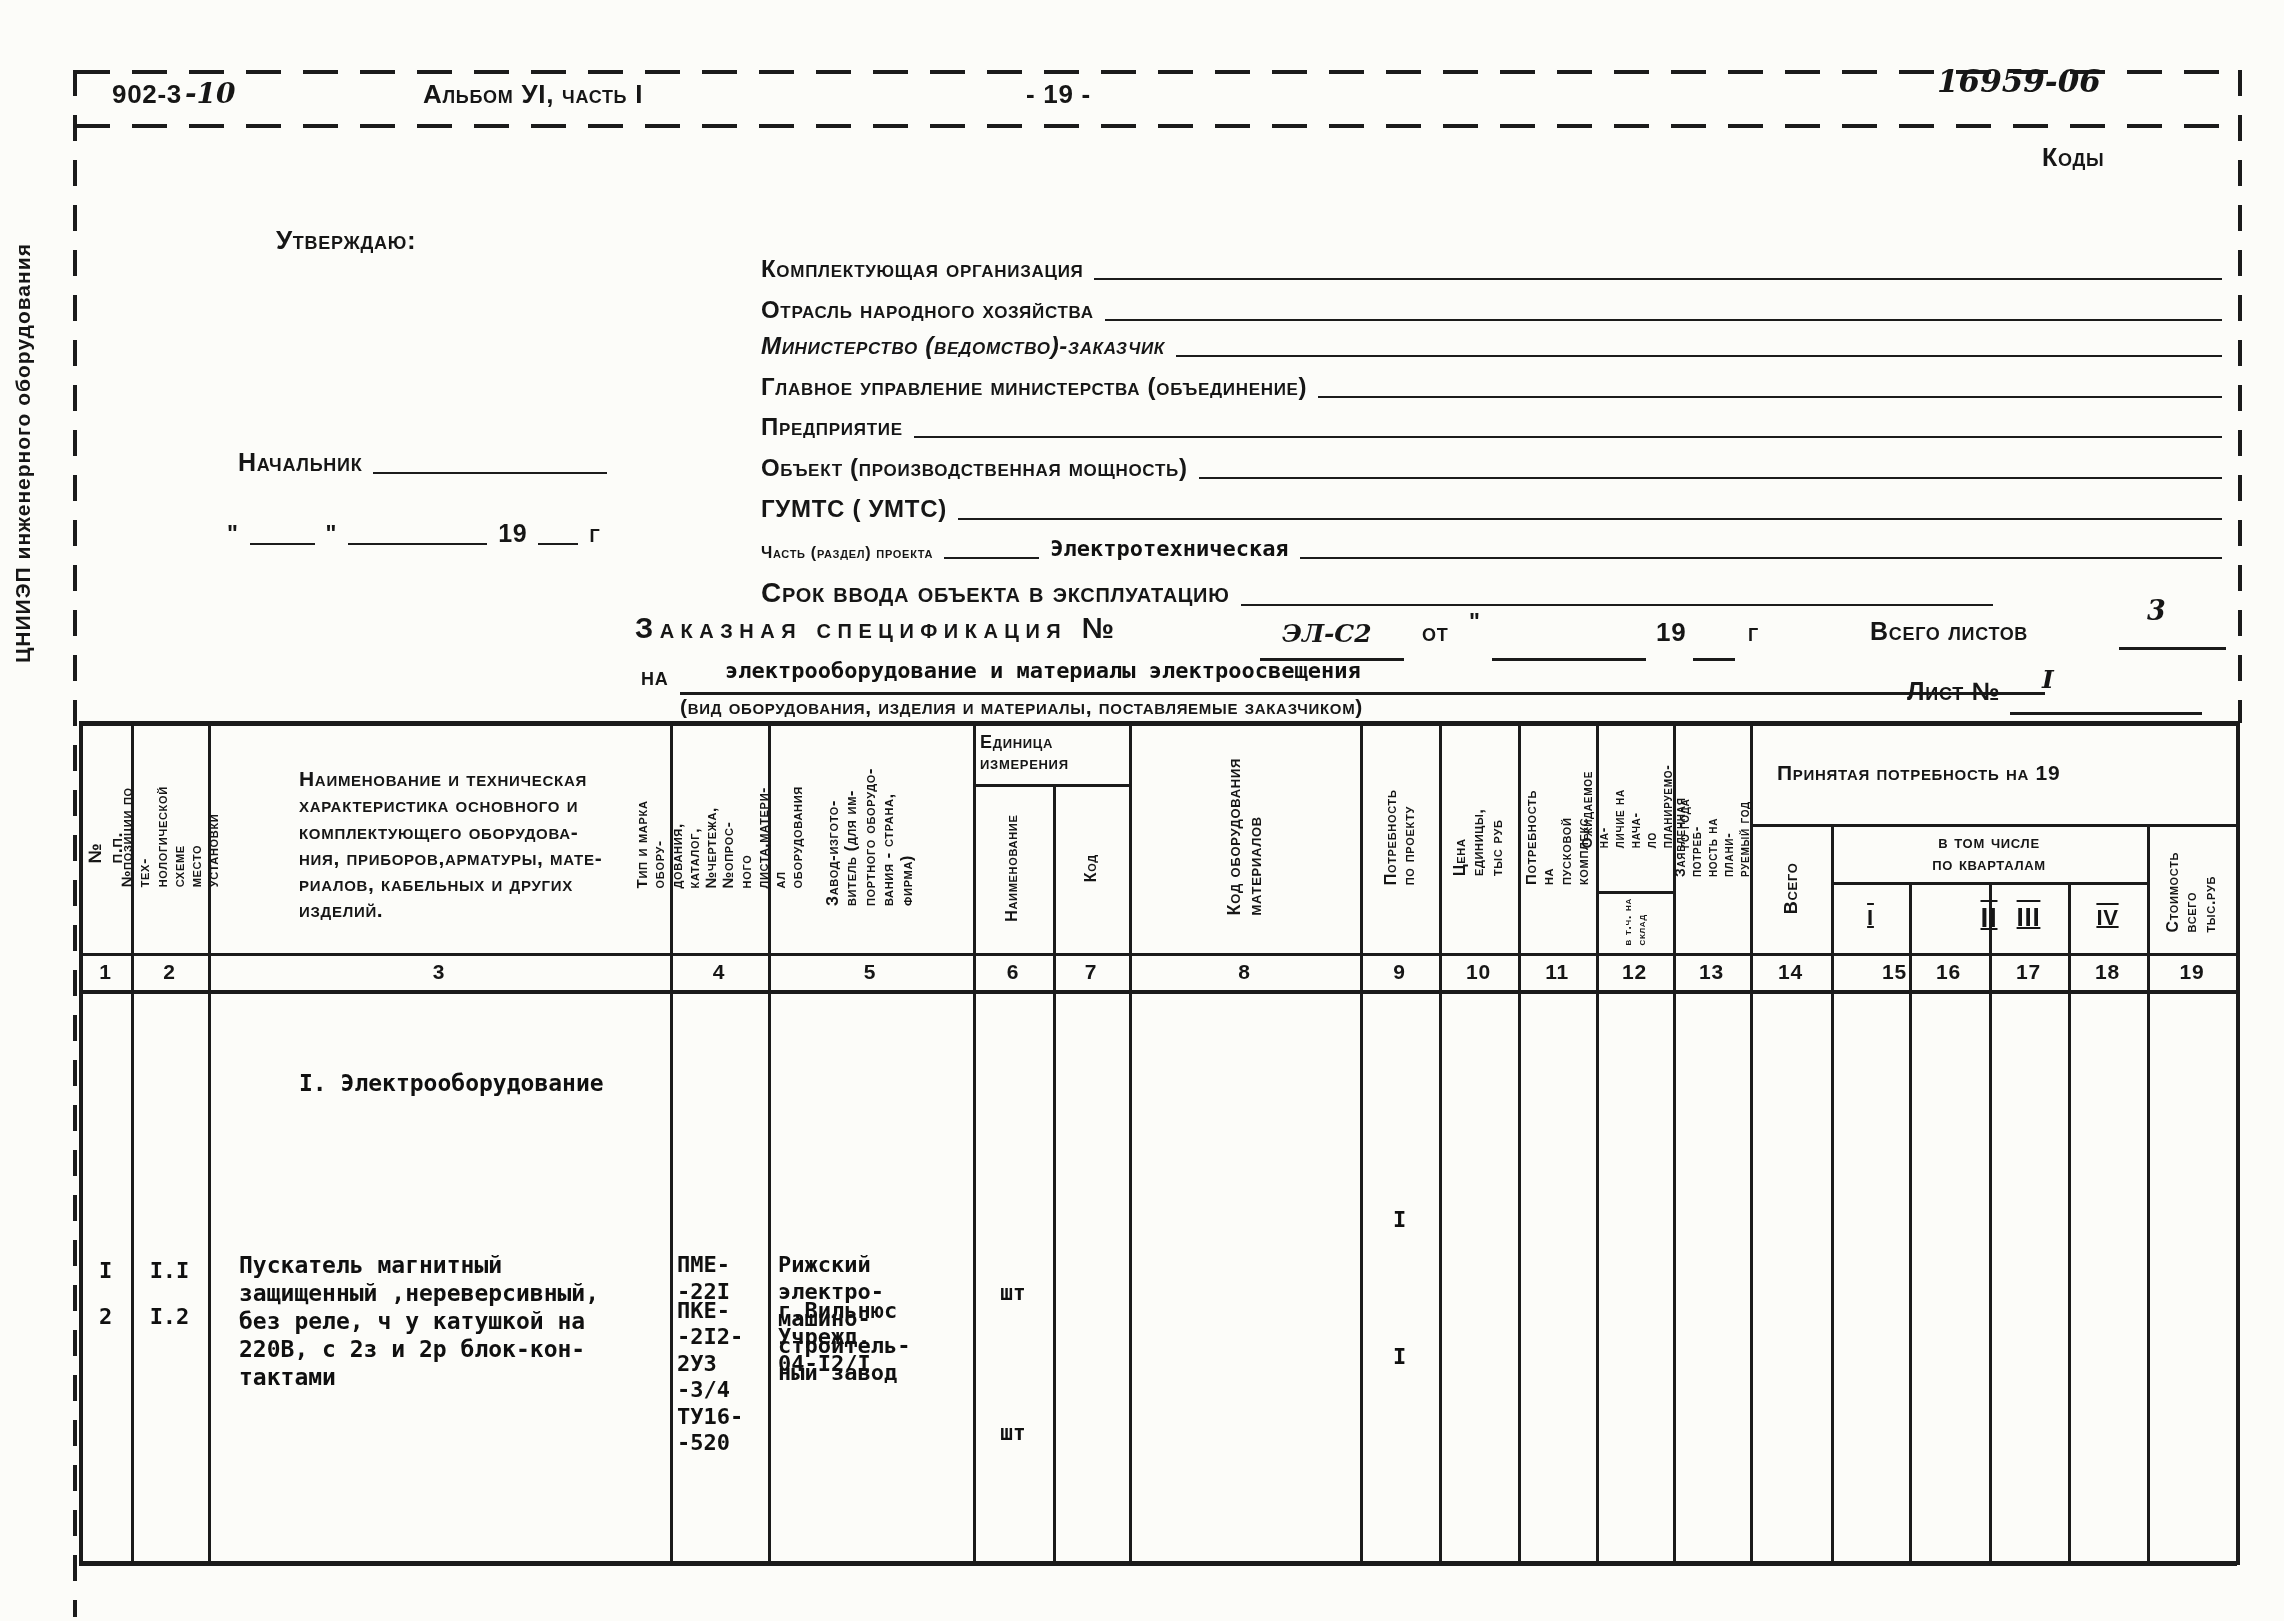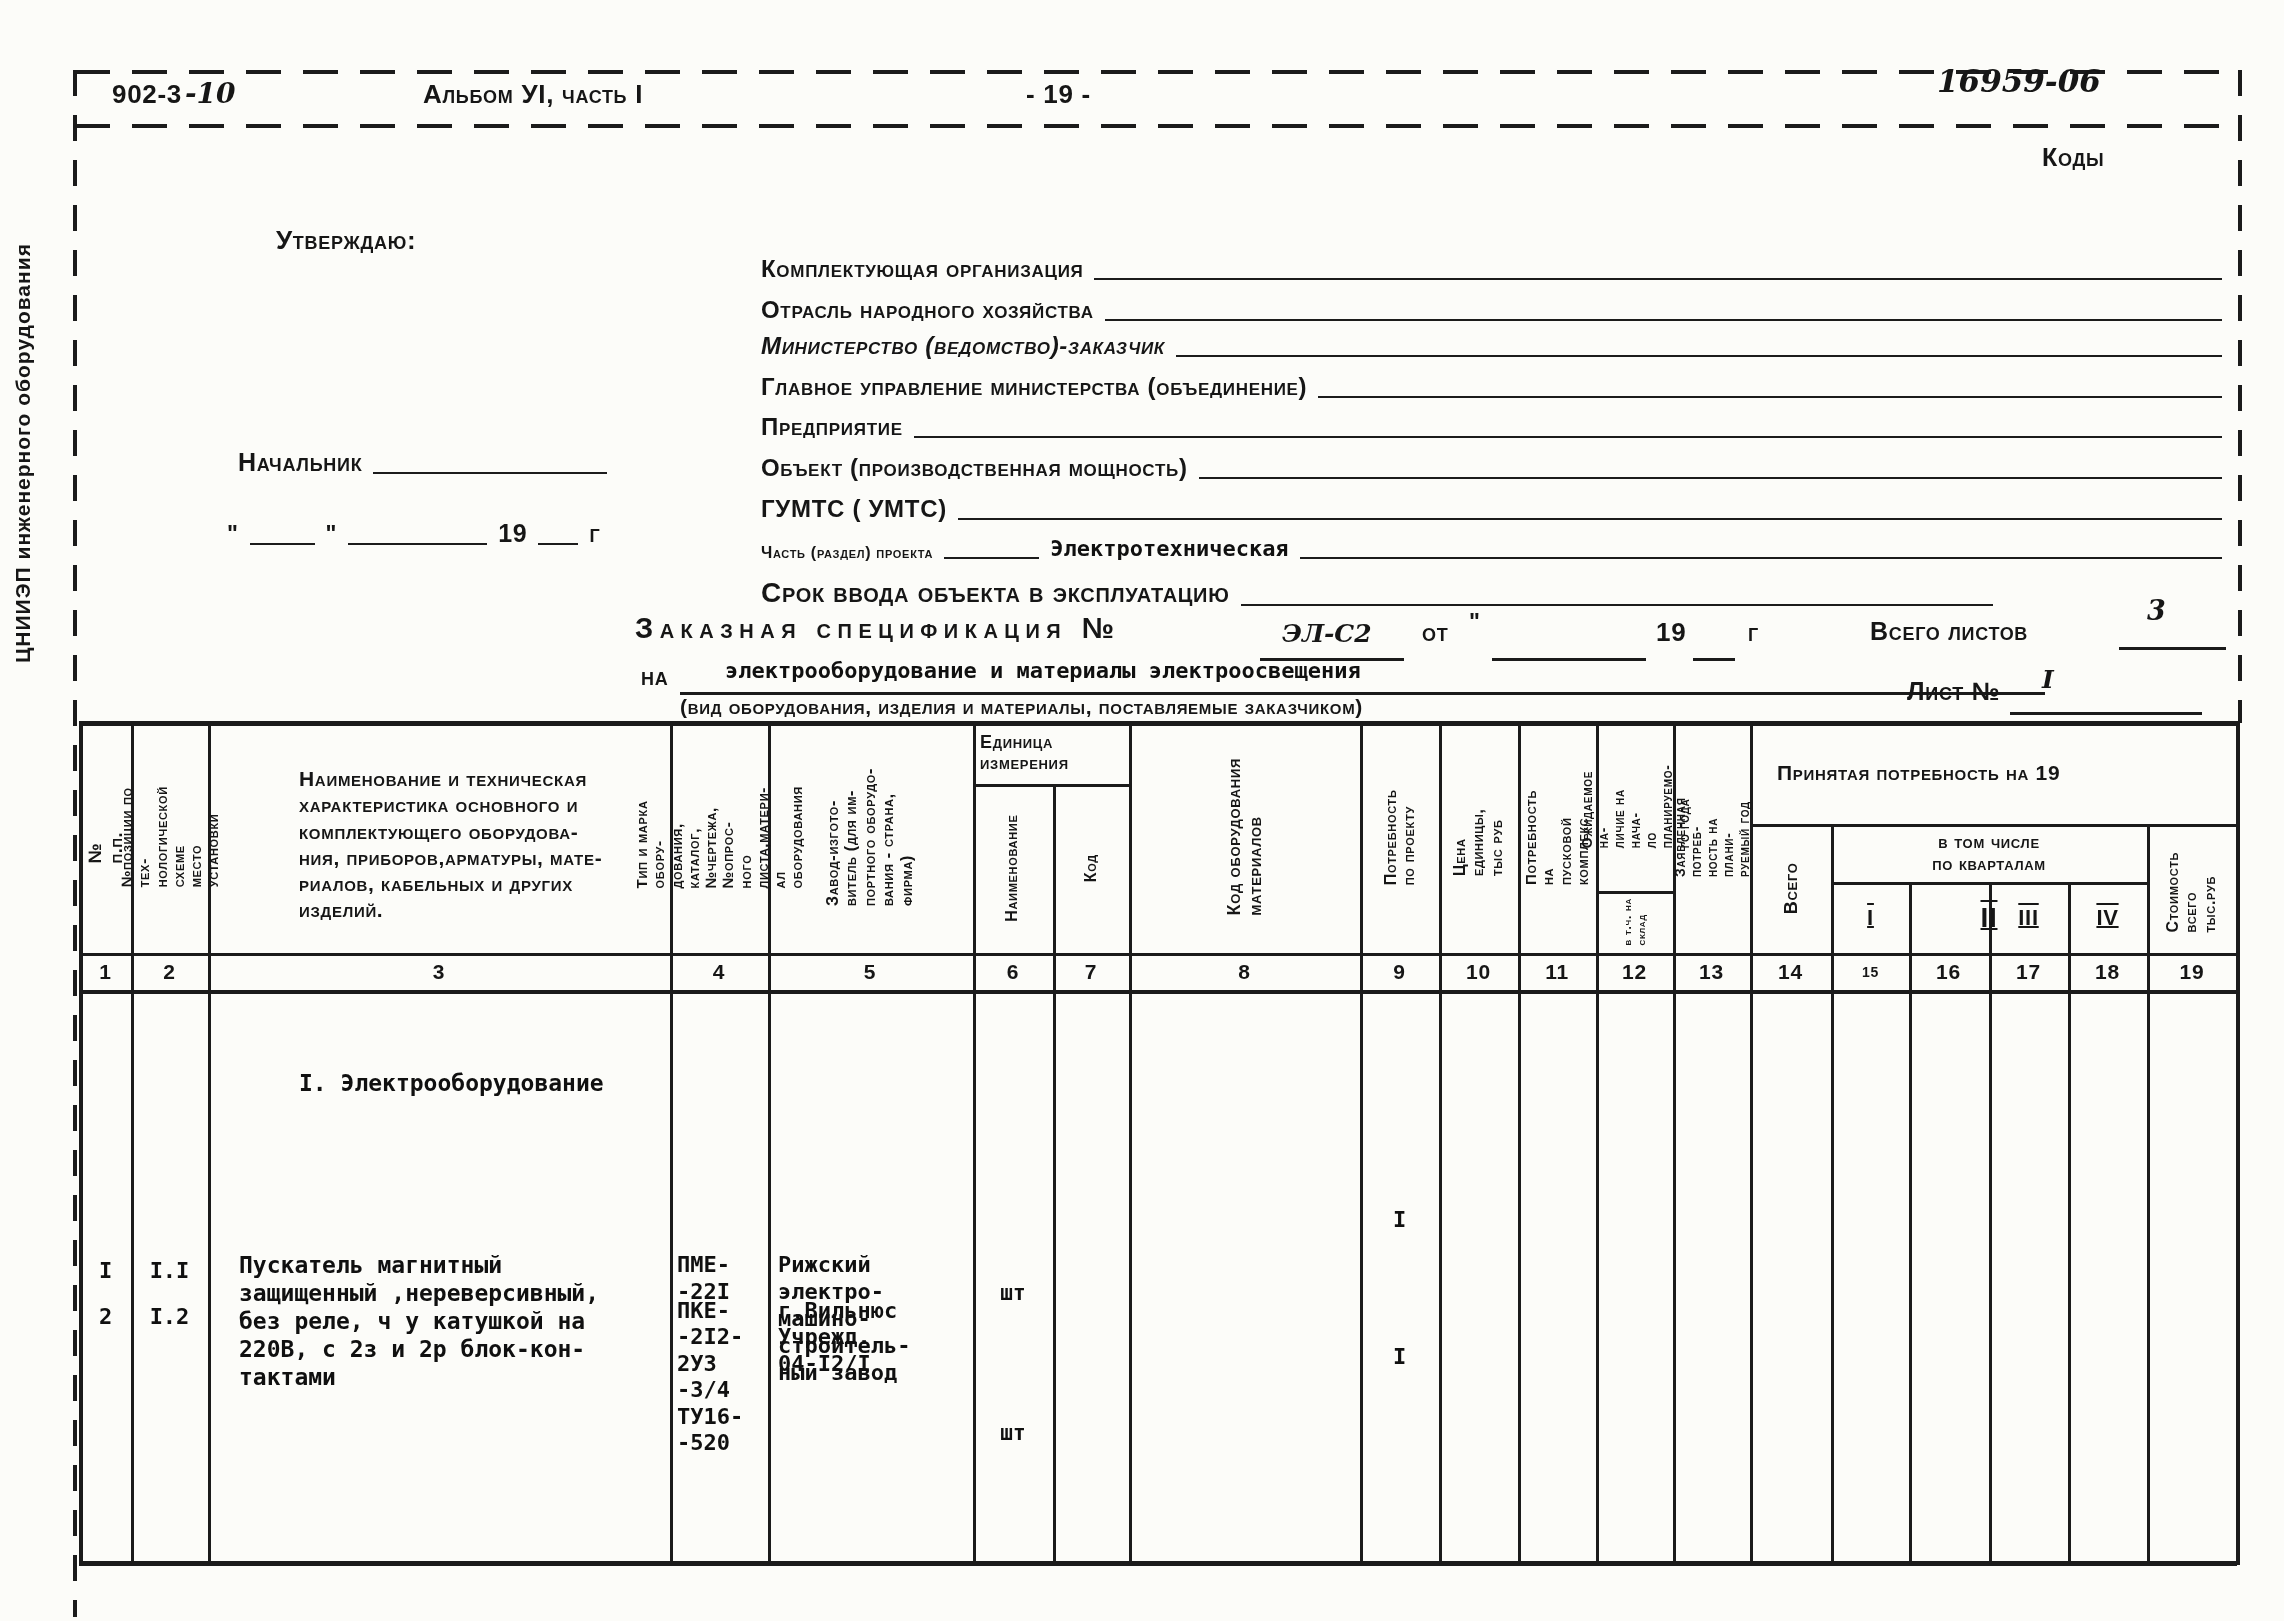--- a/index.html
+++ b/index.html
@@ -218,42 +218,42 @@
 руемый год</div>
   </div>
   <div class="cell draft" style="left:1750px;top:721px;width:486px;height:103px;font-size:21px;justify-content:flex-start;padding-left:27px;text-align:left;">Принятая потребность на 19</div>
   <div class="vcell" style="left:1750px;top:824px;width:81px;height:128px;">
     <div class="vtext draft" style="font-size:18px;">Всего</div>
   </div>
   <div class="cell draft" style="left:1831px;top:824px;width:316px;height:57px;font-size:19px;">в том числе
 по кварталам</div>
   <div class="cell draft rom" style="left:1831px;top:882px;width:79px;height:71px;font-size:22px;">I</div>
   <div class="cell draft rom" style="left:1909px;top:882px;width:94px;height:71px;font-size:28px;padding-left:33px;">II</div>
-  <div class="cell draft rom" style="left:1989px;top:882px;width:79px;height:71px;font-size:22px;">III</div>
+  <div class="cell draft rom" style="left:1989px;top:882px;width:79px;height:71px;font-size:26px;">III</div>
   <div class="cell draft rom" style="left:2068px;top:882px;width:79px;height:71px;font-size:22px;">IV</div>
   <div class="vcell" style="left:2147px;top:824px;width:90px;height:128px;">
     <div class="vtext draft" style="font-size:16px;">Стоимость
 всего тыс.руб</div>
   </div>
 
   <div class="cell draft" style="left:79px;top:953px;width:53px;height:37px;font-size:21px;">1</div>
   <div class="cell draft" style="left:131px;top:953px;width:77px;height:37px;font-size:21px;">2</div>
   <div class="cell draft" style="left:208px;top:953px;width:462px;height:37px;font-size:21px;">3</div>
   <div class="cell draft" style="left:670px;top:953px;width:98px;height:37px;font-size:21px;">4</div>
   <div class="cell draft" style="left:768px;top:953px;width:204px;height:37px;font-size:21px;">5</div>
   <div class="cell draft" style="left:973px;top:953px;width:80px;height:37px;font-size:21px;">6</div>
   <div class="cell draft" style="left:1053px;top:953px;width:76px;height:37px;font-size:21px;">7</div>
   <div class="cell draft" style="left:1129px;top:953px;width:231px;height:37px;font-size:21px;">8</div>
   <div class="cell draft" style="left:1360px;top:953px;width:79px;height:37px;font-size:21px;">9</div>
   <div class="cell draft" style="left:1439px;top:953px;width:79px;height:37px;font-size:21px;">10</div>
   <div class="cell draft" style="left:1518px;top:953px;width:78px;height:37px;font-size:21px;">11</div>
   <div class="cell draft" style="left:1596px;top:953px;width:77px;height:37px;font-size:21px;">12</div>
   <div class="cell draft" style="left:1673px;top:953px;width:77px;height:37px;font-size:21px;">13</div>
   <div class="cell draft" style="left:1750px;top:953px;width:81px;height:37px;font-size:21px;">14</div>
-  <div class="cell draft" style="left:1831px;top:953px;width:79px;height:37px;font-size:14px;">15</div>
+  <div class="cell draft" style="left:1831px;top:953px;width:79px;height:37px;font-size:21px;padding-left:24px;">15</div>
   <div class="cell draft" style="left:1909px;top:953px;width:79px;height:37px;font-size:21px;">16</div>
   <div class="cell draft" style="left:1989px;top:953px;width:79px;height:37px;font-size:21px;">17</div>
   <div class="cell draft" style="left:2068px;top:953px;width:79px;height:37px;font-size:21px;">18</div>
   <div class="cell draft" style="left:2147px;top:953px;width:90px;height:37px;font-size:21px;">19</div>
 
   <div class="abs mono" style="left:299px;top:1070px;font-size:23px;">I. Электрооборудование</div>
 
   <div class="cell mono" style="left:79px;top:1255px;width:53px;height:30px;font-size:22px;">I</div>
   <div class="cell mono" style="left:131px;top:1255px;width:77px;height:30px;font-size:22px;">I.I</div>
   <div class="abs mono" style="left:239px;top:1251px;font-size:23px;line-height:28px;">Пускатель магнитный

